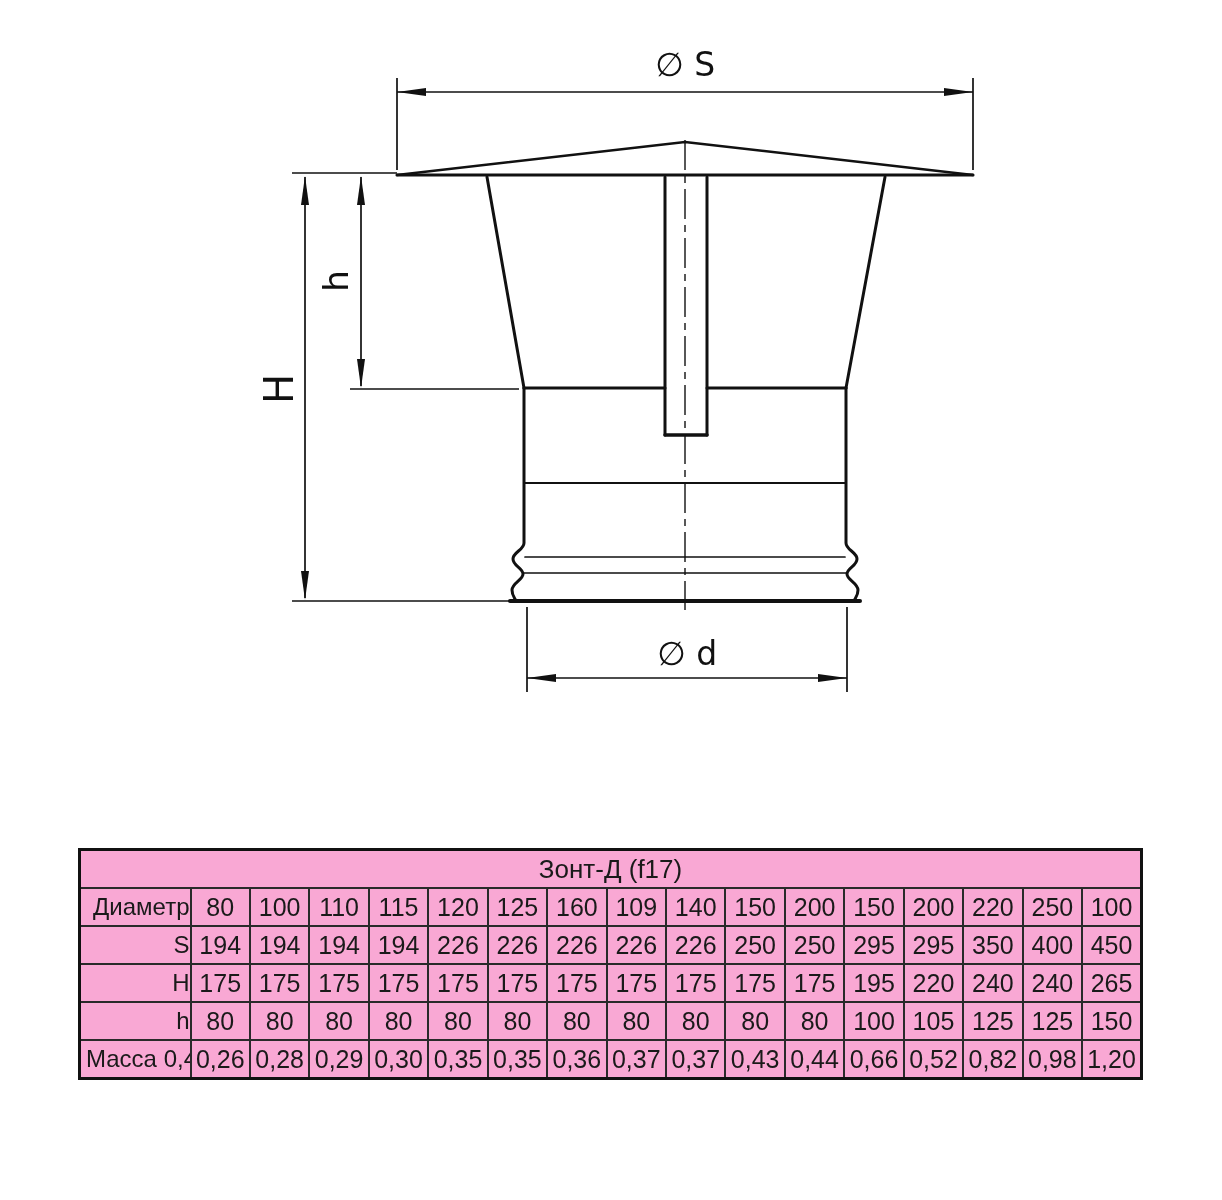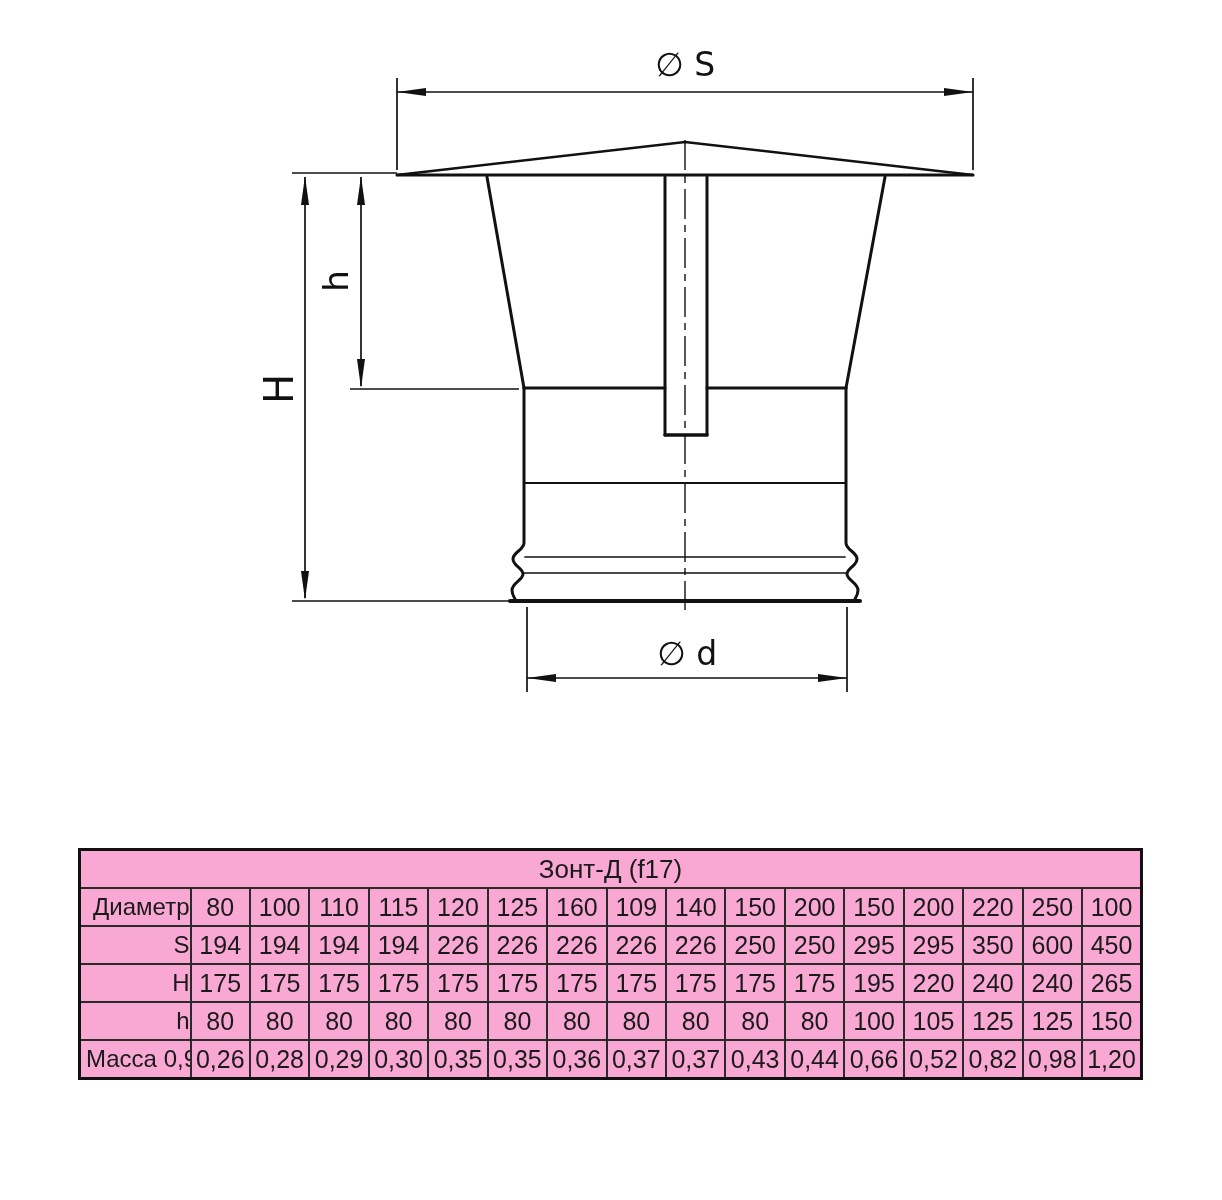--- a/index.html
+++ b/index.html
@@ -166,21 +166,21 @@
           <td class="val">226</td>
           <td class="val">226</td>
           <td class="val">226</td>
           <td class="val">226</td>
           <td class="val">226</td>
           <td class="val">250</td>
           <td class="val">250</td>
           <td class="val">295</td>
           <td class="val">295</td>
           <td class="val">350</td>
-          <td class="val">600</td>
+          <td class="val">400</td>
           <td class="val">450</td>
         </tr>
         <tr>
           <td class="lbl">H</td>
           <td class="val">175</td>
           <td class="val">175</td>
           <td class="val">175</td>
           <td class="val">175</td>
           <td class="val">175</td>
           <td class="val">175</td>
@@ -208,21 +208,21 @@
           <td class="val">80</td>
           <td class="val">80</td>
           <td class="val">80</td>
           <td class="val">100</td>
           <td class="val">105</td>
           <td class="val">125</td>
           <td class="val">125</td>
           <td class="val">150</td>
         </tr>
         <tr>
-          <td class="lbl">Масса 0,9</td>
+          <td class="lbl">Масса 0,4</td>
           <td class="val">0,26</td>
           <td class="val">0,28</td>
           <td class="val">0,29</td>
           <td class="val">0,30</td>
           <td class="val">0,35</td>
           <td class="val">0,35</td>
           <td class="val">0,36</td>
           <td class="val">0,37</td>
           <td class="val">0,37</td>
           <td class="val">0,43</td>

